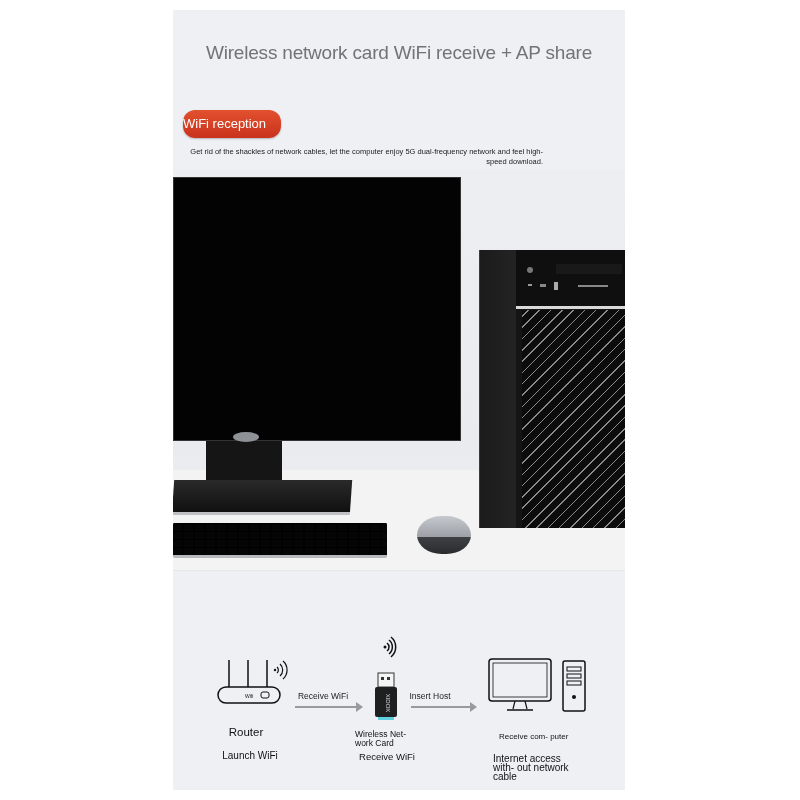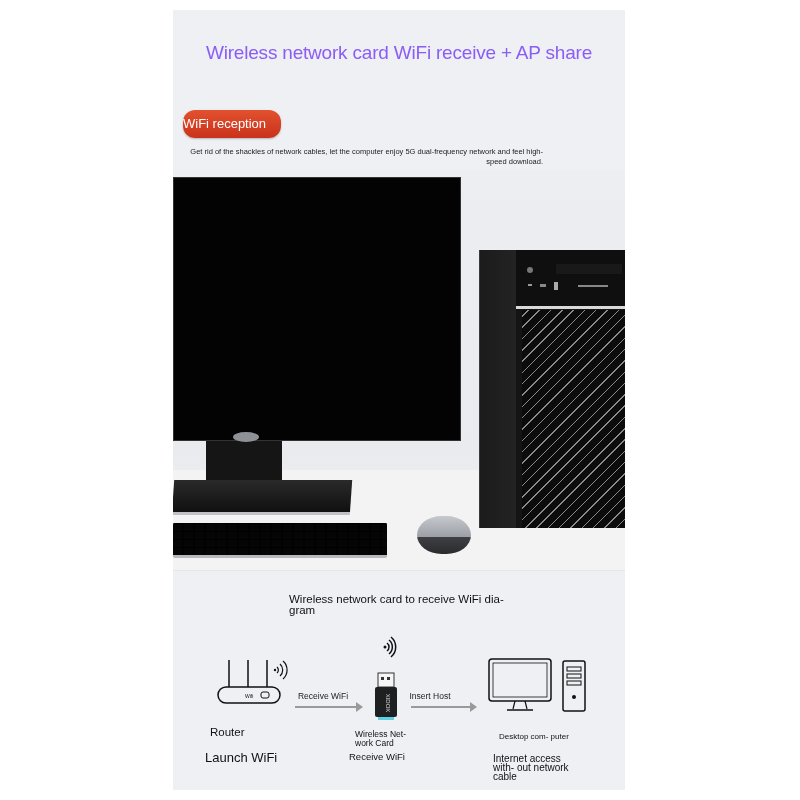--- a/index.html
+++ b/index.html
@@ -1,19 +1,19 @@
 <!DOCTYPE html>
 <html><head>
 <meta charset="utf-8">
 <style>
   html, body { margin:0; padding:0; }
   body { width:800px; height:800px; background:#ffffff; position:relative; overflow:hidden;
          font-family:"Liberation Sans", sans-serif; }
   .panel { position:absolute; left:173px; top:10px; width:452px; height:780px; background:#eef0f4; }
-  .title { position:absolute; left:0; top:32px; width:452px; text-align:center; font-size:19px; color:#8b5cf6; letter-spacing:-0.2px; }
+  .title { position:absolute; left:0; top:32px; width:452px; text-align:center; font-size:19px; color:#737373; letter-spacing:-0.2px; }
   .badge { position:absolute; left:10px; top:100px; width:98px; height:28px; border-radius:12px;
            background:linear-gradient(#e2512e,#c9321c); color:#fff; font-size:13px; line-height:28px; text-align:left;
            box-shadow:0 1px 2px rgba(0,0,0,.25); }
   .desc { position:absolute; left:10px; top:137px; width:360px; font-size:7.5px; line-height:10px; color:#222;text-align:right; }
   .photo { position:absolute; left:0; top:160px; width:452px; height:400px; background:linear-gradient(#eceef1 0%, #e9ebee 70%, #f1f2f4 100%); overflow:hidden; }
   .desk { position:absolute; left:0; top:300px; width:452px; height:100px; background:#f3f3f4; }
   .monitor { position:absolute; left:0; top:7px; width:286px; height:262px; background:#030303; border:1px solid #333; }
   .stand { position:absolute; left:33px; top:266px; width:76px; height:55px; background:#151515; }
   .stand-hinge { position:absolute; left:60px; top:262px; width:26px; height:10px; border-radius:50%; background:#8e9196; }
   .base { position:absolute; left:0; top:310px; width:178px; height:32px; background:linear-gradient(#2a2a2a,#101010); border-bottom:3px solid #bfc1c4; transform:skewX(-4deg); transform-origin:left; }
@@ -21,21 +21,21 @@
               background-image:repeating-linear-gradient(90deg, #2d2d2d 0 9px, #141414 9px 11px), repeating-linear-gradient(0deg, transparent 0 7px, #0c0c0c 7px 8px);
               background-blend-mode:multiply; }
   .mouse { position:absolute; left:244px; top:346px; width:54px; height:38px; border-radius:50%/55%; background:linear-gradient(#c5c8cd 0%, #9da1a7 55%, #3e4044 56%, #2a2b2d 100%); }
   .tower { position:absolute; left:306px; top:80px; width:146px; height:278px; background:#141414; border-left:1px solid #3a3a3a; }
   .tower-front-top { position:absolute; left:36px; top:0; width:110px; height:56px; background:#0f0f0f; border-bottom:3px solid #d9d9d9; }
   .tower-grille { position:absolute; left:42px; top:60px; width:104px; height:218px;
                   background:repeating-linear-gradient(135deg, #0c0c0c 0 4px, #8a8a8a 4px 5px, #0c0c0c 5px 8px); }
   .tower-side { position:absolute; left:0; top:0; width:36px; height:278px; background:linear-gradient(90deg,#1b1b1b,#232323); }
   .divider { position:absolute; left:0; top:560px; width:452px; height:1px; background:#e4e6ea; }
   .sub { position:absolute; left:116px; top:584px; width:240px; font-size:11.5px; line-height:11px; color:#111; }
-  .node-label { position:absolute; font-size:11.5px; color:#111; }
+  .node-label { position:absolute; font-size:11.5px; color:#111; text-align:center; }
   .small-label { position:absolute; font-size:8px; line-height:9px; color:#111; text-align:left; }
   .arrow { position:absolute; height:2px; background:#9a9a9a; }
   .arrow::after { content:""; position:absolute; right:-6px; top:-4px; border-left:7px solid #9a9a9a; border-top:5px solid transparent; border-bottom:5px solid transparent; }
   .arrow-label { position:absolute; font-size:8.5px; color:#222; text-align:center; }
   svg { position:absolute; overflow:visible; }
 </style>
 </head>
 <body>
 
 <div class="panel">
@@ -64,34 +64,33 @@
     <div class="stand"></div>
     <div class="base"></div>
     <div class="monitor"></div>
     <div class="stand-hinge"></div>
     <div class="keyboard"></div>
     <div class="mouse"></div>
   </div>
 
   <div class="divider"></div>
 
-  <div class="sub">Wireless network card to receive WiFi dia- gram</div>
 
   <svg style="left:42px;top:645px;" width="80" height="60">
     <line x1="14" y1="5" x2="14" y2="32" stroke="#111" stroke-width="1.5"></line>
     <line x1="33" y1="5" x2="33" y2="32" stroke="#111" stroke-width="1.5"></line>
     <line x1="52" y1="5" x2="52" y2="32" stroke="#111" stroke-width="1.5"></line>
     <rect x="3" y="32" width="62" height="16" rx="8" fill="none" stroke="#111" stroke-width="1.5"></rect>
     <rect x="46" y="37" width="8" height="6" rx="2" fill="none" stroke="#111" stroke-width="1"></rect>
     <text x="30" y="43" font-size="5" fill="#111" font-family="Liberation Sans, sans-serif">Wifi</text>
     <path d="M62 12 a4 4 0 0 1 0 6 M65 9 a8 8 0 0 1 0 12 M68 6 a12 12 0 0 1 0 18" fill="none" stroke="#111" stroke-width="1.2"></path>
     <circle cx="60" cy="15" r="1.2" fill="#111"></circle>
   </svg>
   <div class="node-label" style="left:37px;top:716px;width:72px;">Router</div>
-  <div class="node-label" style="left:32px;top:740px;width:90px;font-size:13px;">Launch WiFi</div>
+  <div class="node-label" style="left:32px;top:740px;width:90px;font-size:10px;">Launch WiFi</div>
 
   <div class="arrow-label" style="left:118px;top:681px;width:64px;">Receive WiFi</div>
   <div class="arrow" style="left:122px;top:696px;width:62px;"></div>
 
   <svg style="left:200px;top:625px;" width="30" height="90">
     <circle cx="12" cy="12" r="1.5" fill="#111"></circle>
     <path d="M14 8 a5 5 0 0 1 0 8 M16 5 a9 9 0 0 1 0 14 M18 2 a13 13 0 0 1 0 20" fill="none" stroke="#111" stroke-width="1.5"></path>
     <rect x="5" y="38" width="16" height="14" fill="#f5f5f5" stroke="#333" stroke-width="1"></rect>
     <rect x="8" y="42" width="3" height="3" fill="#333"></rect>
     <rect x="14" y="42" width="3" height="3" fill="#333"></rect>
@@ -109,16 +108,16 @@
     <rect x="2" y="4" width="62" height="42" rx="3" fill="none" stroke="#111" stroke-width="1.5"></rect>
     <rect x="6" y="8" width="54" height="34" fill="none" stroke="#111" stroke-width="0.8"></rect>
     <path d="M28 46 L26 54 M38 46 L40 54" stroke="#111" stroke-width="1.2"></path>
     <line x1="20" y1="55" x2="46" y2="55" stroke="#111" stroke-width="1.5"></line>
     <rect x="76" y="6" width="22" height="50" rx="2" fill="none" stroke="#111" stroke-width="1.5"></rect>
     <rect x="80" y="12" width="14" height="4" fill="none" stroke="#111" stroke-width="1"></rect>
     <rect x="80" y="19" width="14" height="4" fill="none" stroke="#111" stroke-width="1"></rect>
     <rect x="80" y="26" width="14" height="4" fill="none" stroke="#111" stroke-width="1"></rect>
     <circle cx="87" cy="42" r="2" fill="#111"></circle>
   </svg>
-  <div class="small-label" style="left:326px;top:722px;width:70px;font-size:8px;">Desktop com- puter</div>
+  <div class="small-label" style="left:326px;top:722px;width:70px;font-size:8px;">Receive com- puter</div>
   <div class="small-label" style="left:320px;top:744px;width:84px;font-size:10px;">Internet access with- out network cable</div>
 
 </div>
 
 </body></html>

